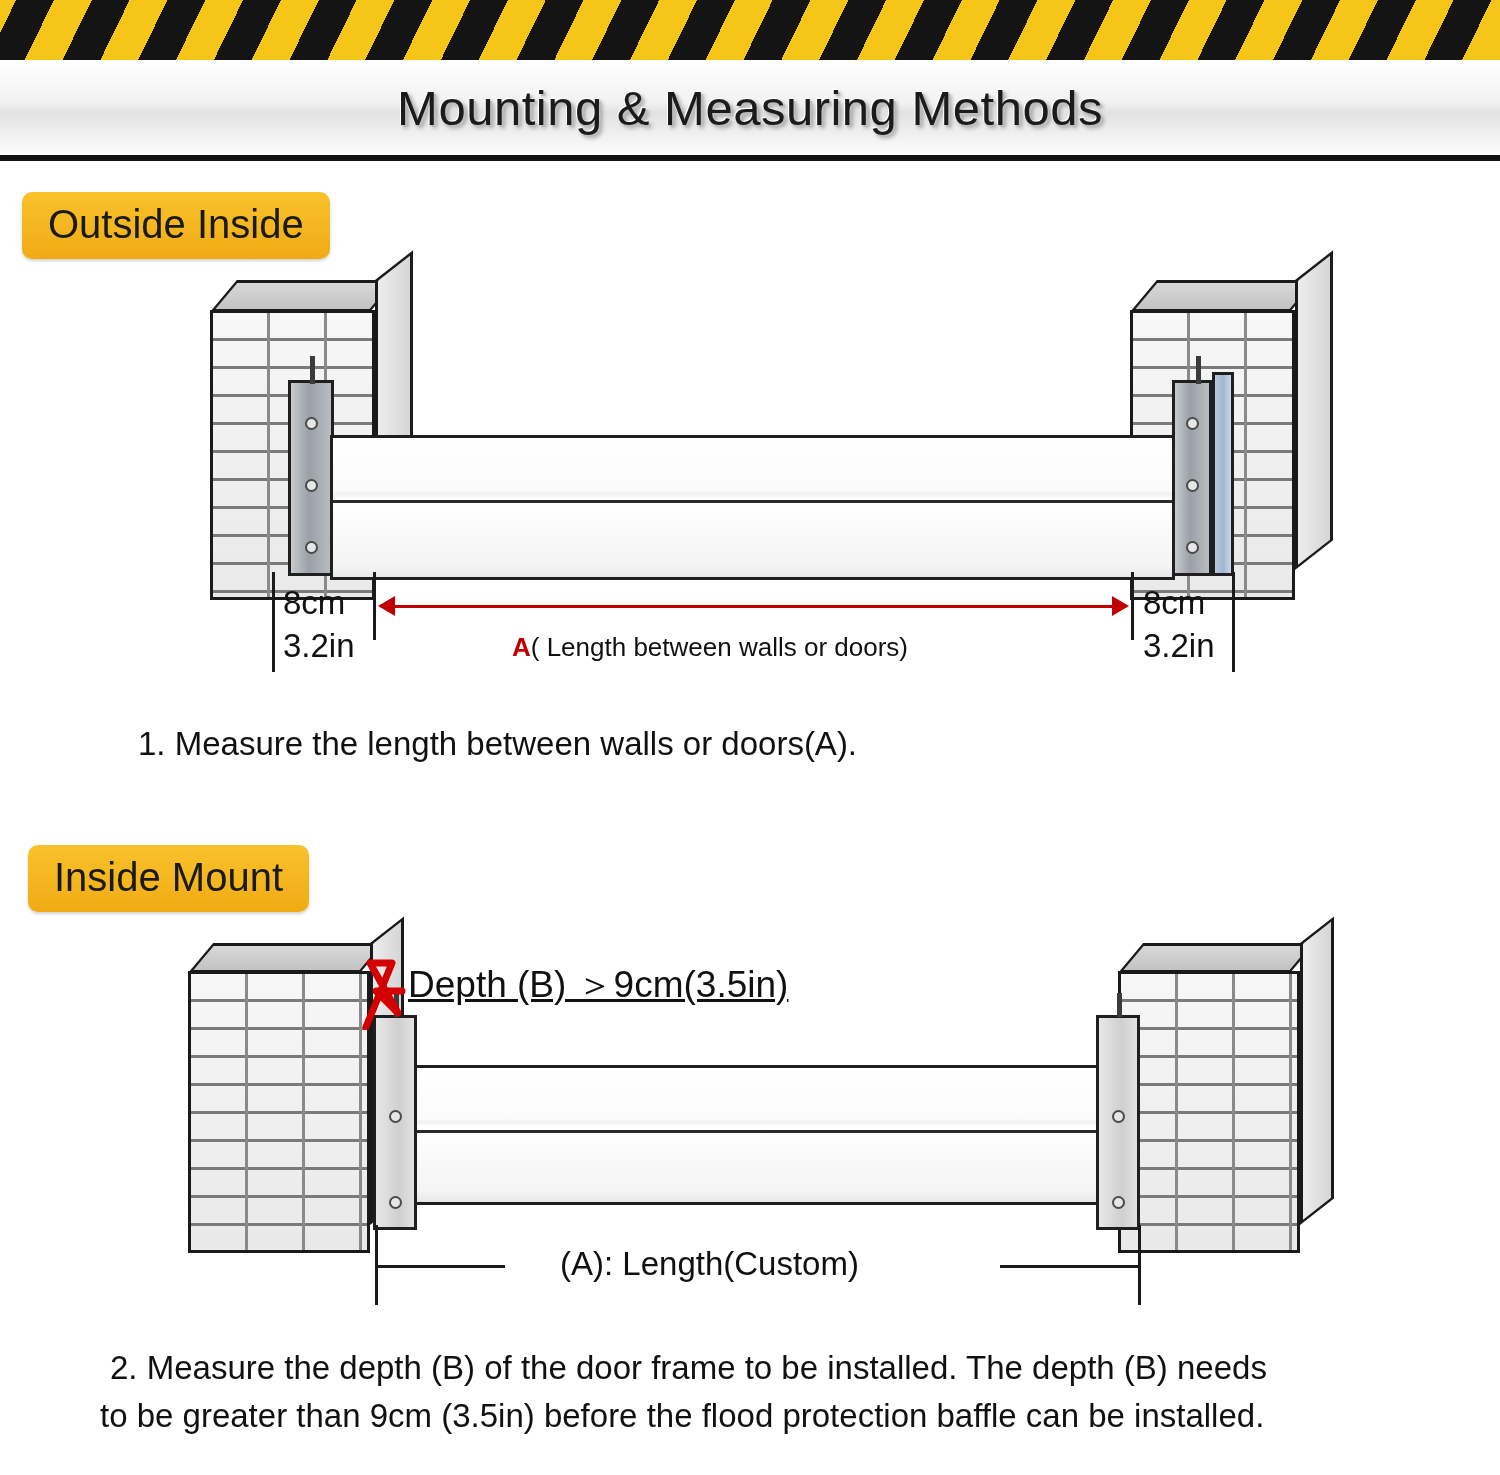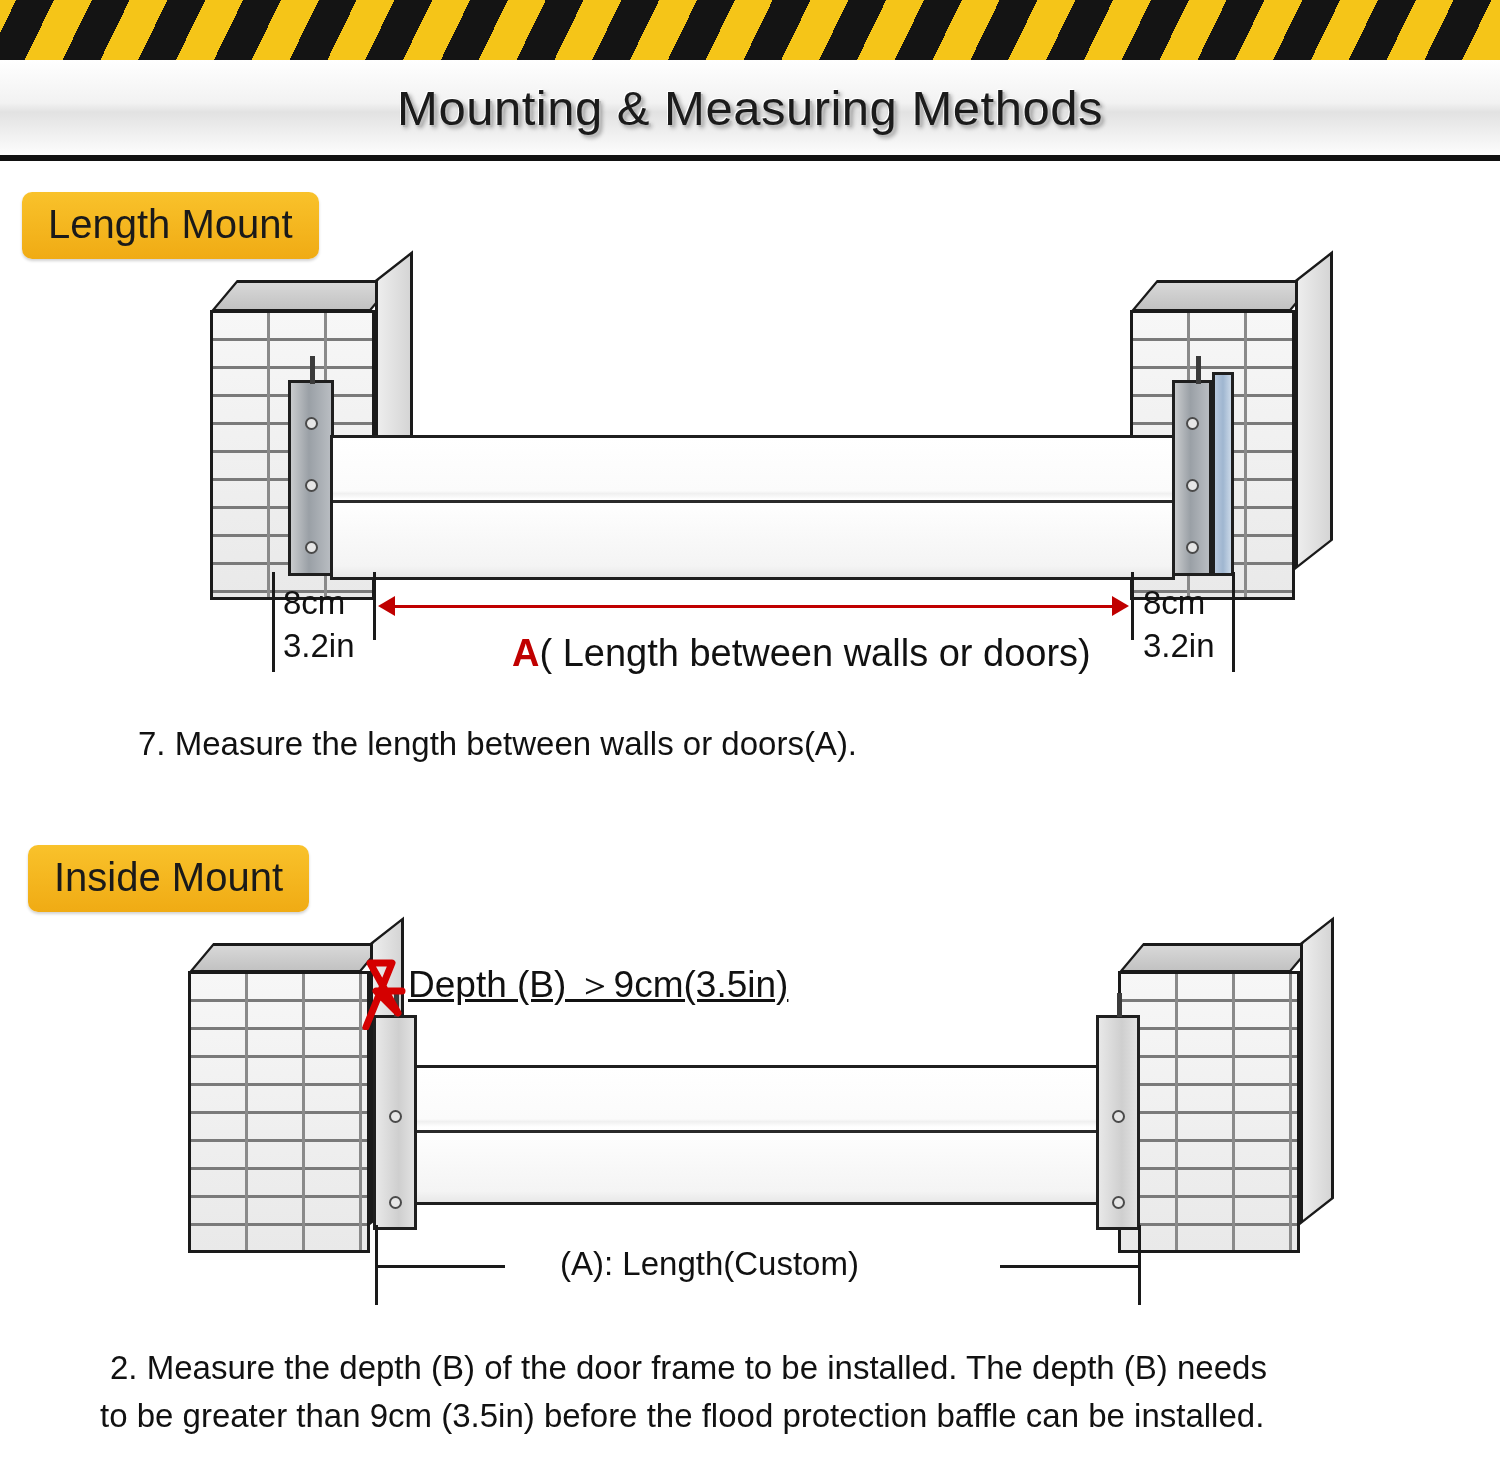--- a/index.html
+++ b/index.html
@@ -169,21 +169,21 @@
     position: absolute;
     width: 0; height: 0;
     border-top: 10px solid transparent;
     border-bottom: 10px solid transparent;
   }
   .arrow-head.left  { border-right: 17px solid #c00000; }
   .arrow-head.right { border-left: 17px solid #c00000; }
 
   .caption {
     position: absolute;
-    font-size: 38px;
+    font-size: 26px;
     color: #111;
     white-space: nowrap;
   }
   .caption .mark-a {
     color: #c00000;
     font-weight: bold;
   }
 
   
   .instructions {
@@ -225,21 +225,21 @@
   }
 </style>
 </head>
 <body>
 
 <div class="hazard-banner"></div>
 <div class="title-bar">
   <div class="title-text">Mounting &amp; Measuring Methods</div>
 </div>
 
-<div class="section-label" id="label-outside">Length Mount</div>
+<div class="section-label" id="label-outside">Outside Inside</div>
 
 <div class="diagram" id="outside-diagram" style="left:0; top:260px; width:1200px; height:440px;">
 
   <div class="pillar" style="left:210px; top:20px; width:200px; height:320px;">
     <div class="top" style="left:0px; top:0px; width:160px; height:32px; transform: skewX(-40deg); transform-origin: bottom left;"></div>
     <div class="face" style="left:0px; top:30px; width:165px; height:290px;">
       <div class="vseams"></div>
     </div>
     <div class="side" style="left:165px; top:0px; width:38px; height:290px; transform: skewY(-38deg); transform-origin: top left;"></div>
   </div>
@@ -284,21 +284,21 @@
   <div class="dim-text" style="left:283px; top:368px;">3.2in</div>
   <div class="dim-text" style="left:1143px; top:325px;">8cm</div>
   <div class="dim-text" style="left:1143px; top:368px;">3.2in</div>
 
   <div class="caption" style="left:512px; top:372px;">
     <span class="mark-a">A</span><span>( Length between walls or doors)</span>
   </div>
 </div>
 
 <div class="instructions" style="left:138px; top:718px;">
-  <div>7. Measure the length between walls or doors(A).</div>
+  <div>1. Measure the length between walls or doors(A).</div>
 </div>
 
 <div class="section-label" id="label-inside">Inside Mount</div>
 
 <div class="diagram" id="inside-diagram" style="left:0; top:935px; width:1500px; height:370px;">
 
   <div class="pillar" style="left:188px; top:8px; width:215px; height:310px;">
     <div class="top" style="left:0px; top:0px; width:172px; height:30px; transform: skewX(-40deg); transform-origin: bottom left;"></div>
     <div class="face" style="left:0px; top:28px; width:182px; height:282px;">
       <div class="vseams"></div>

